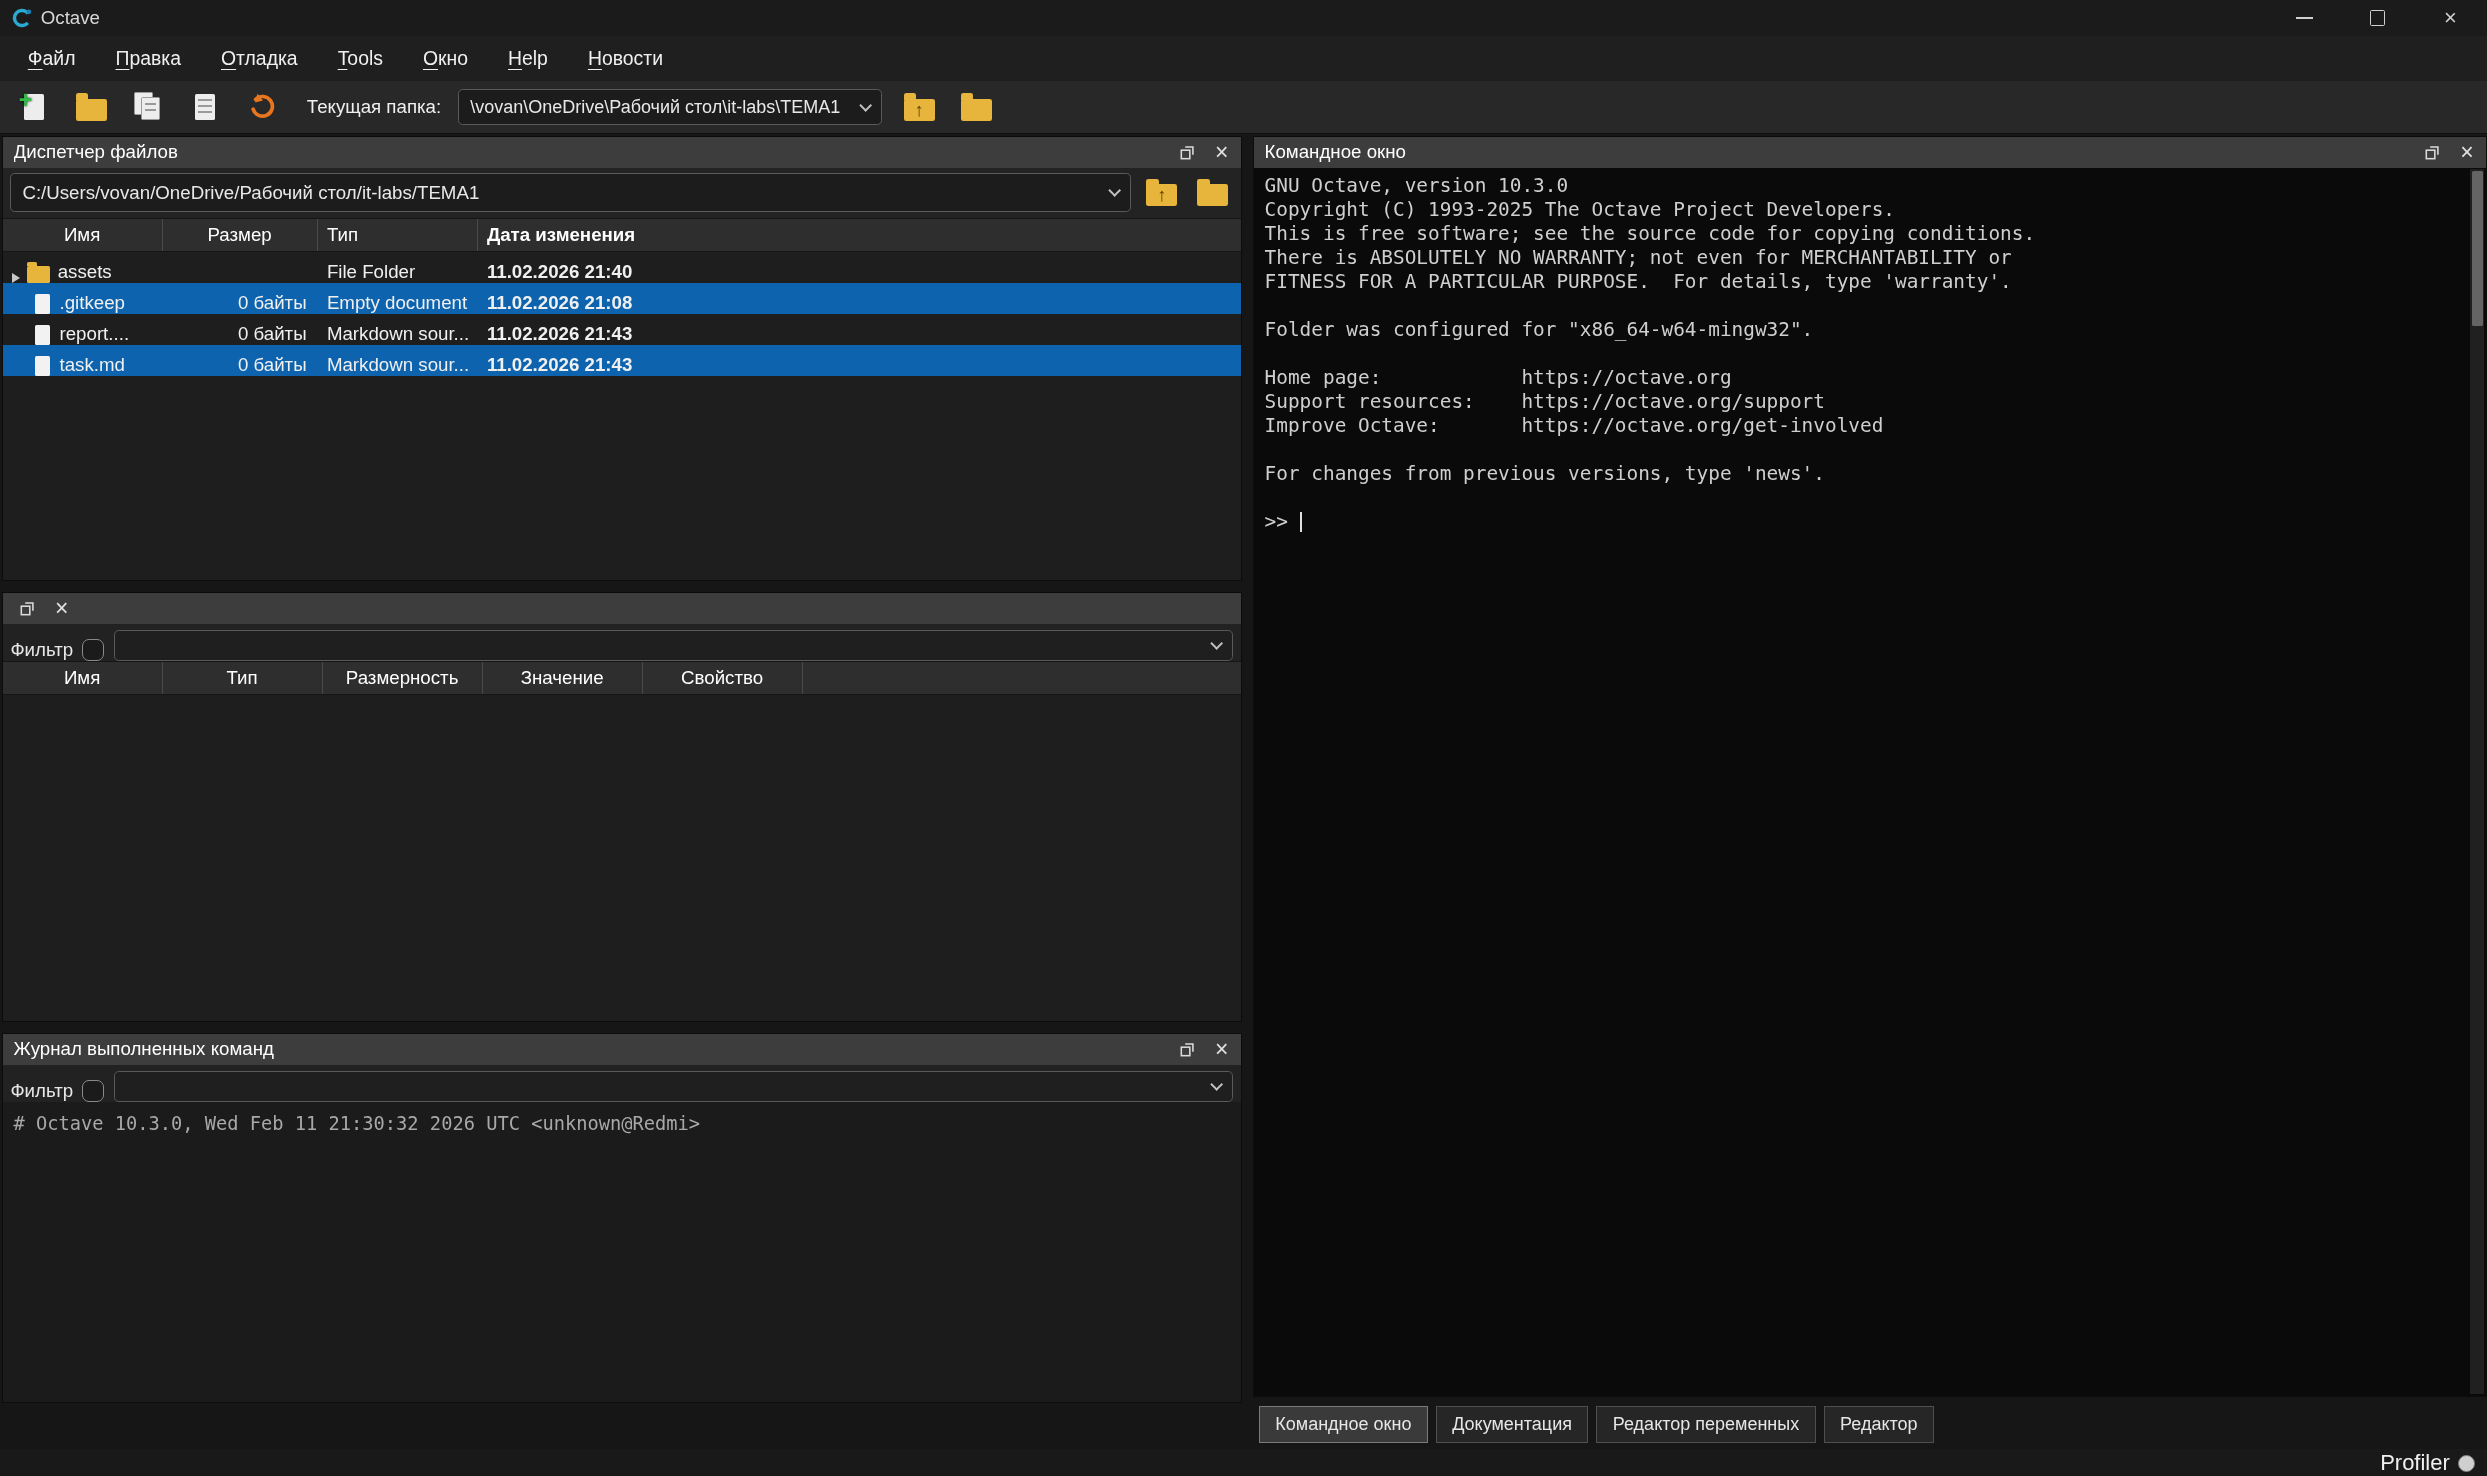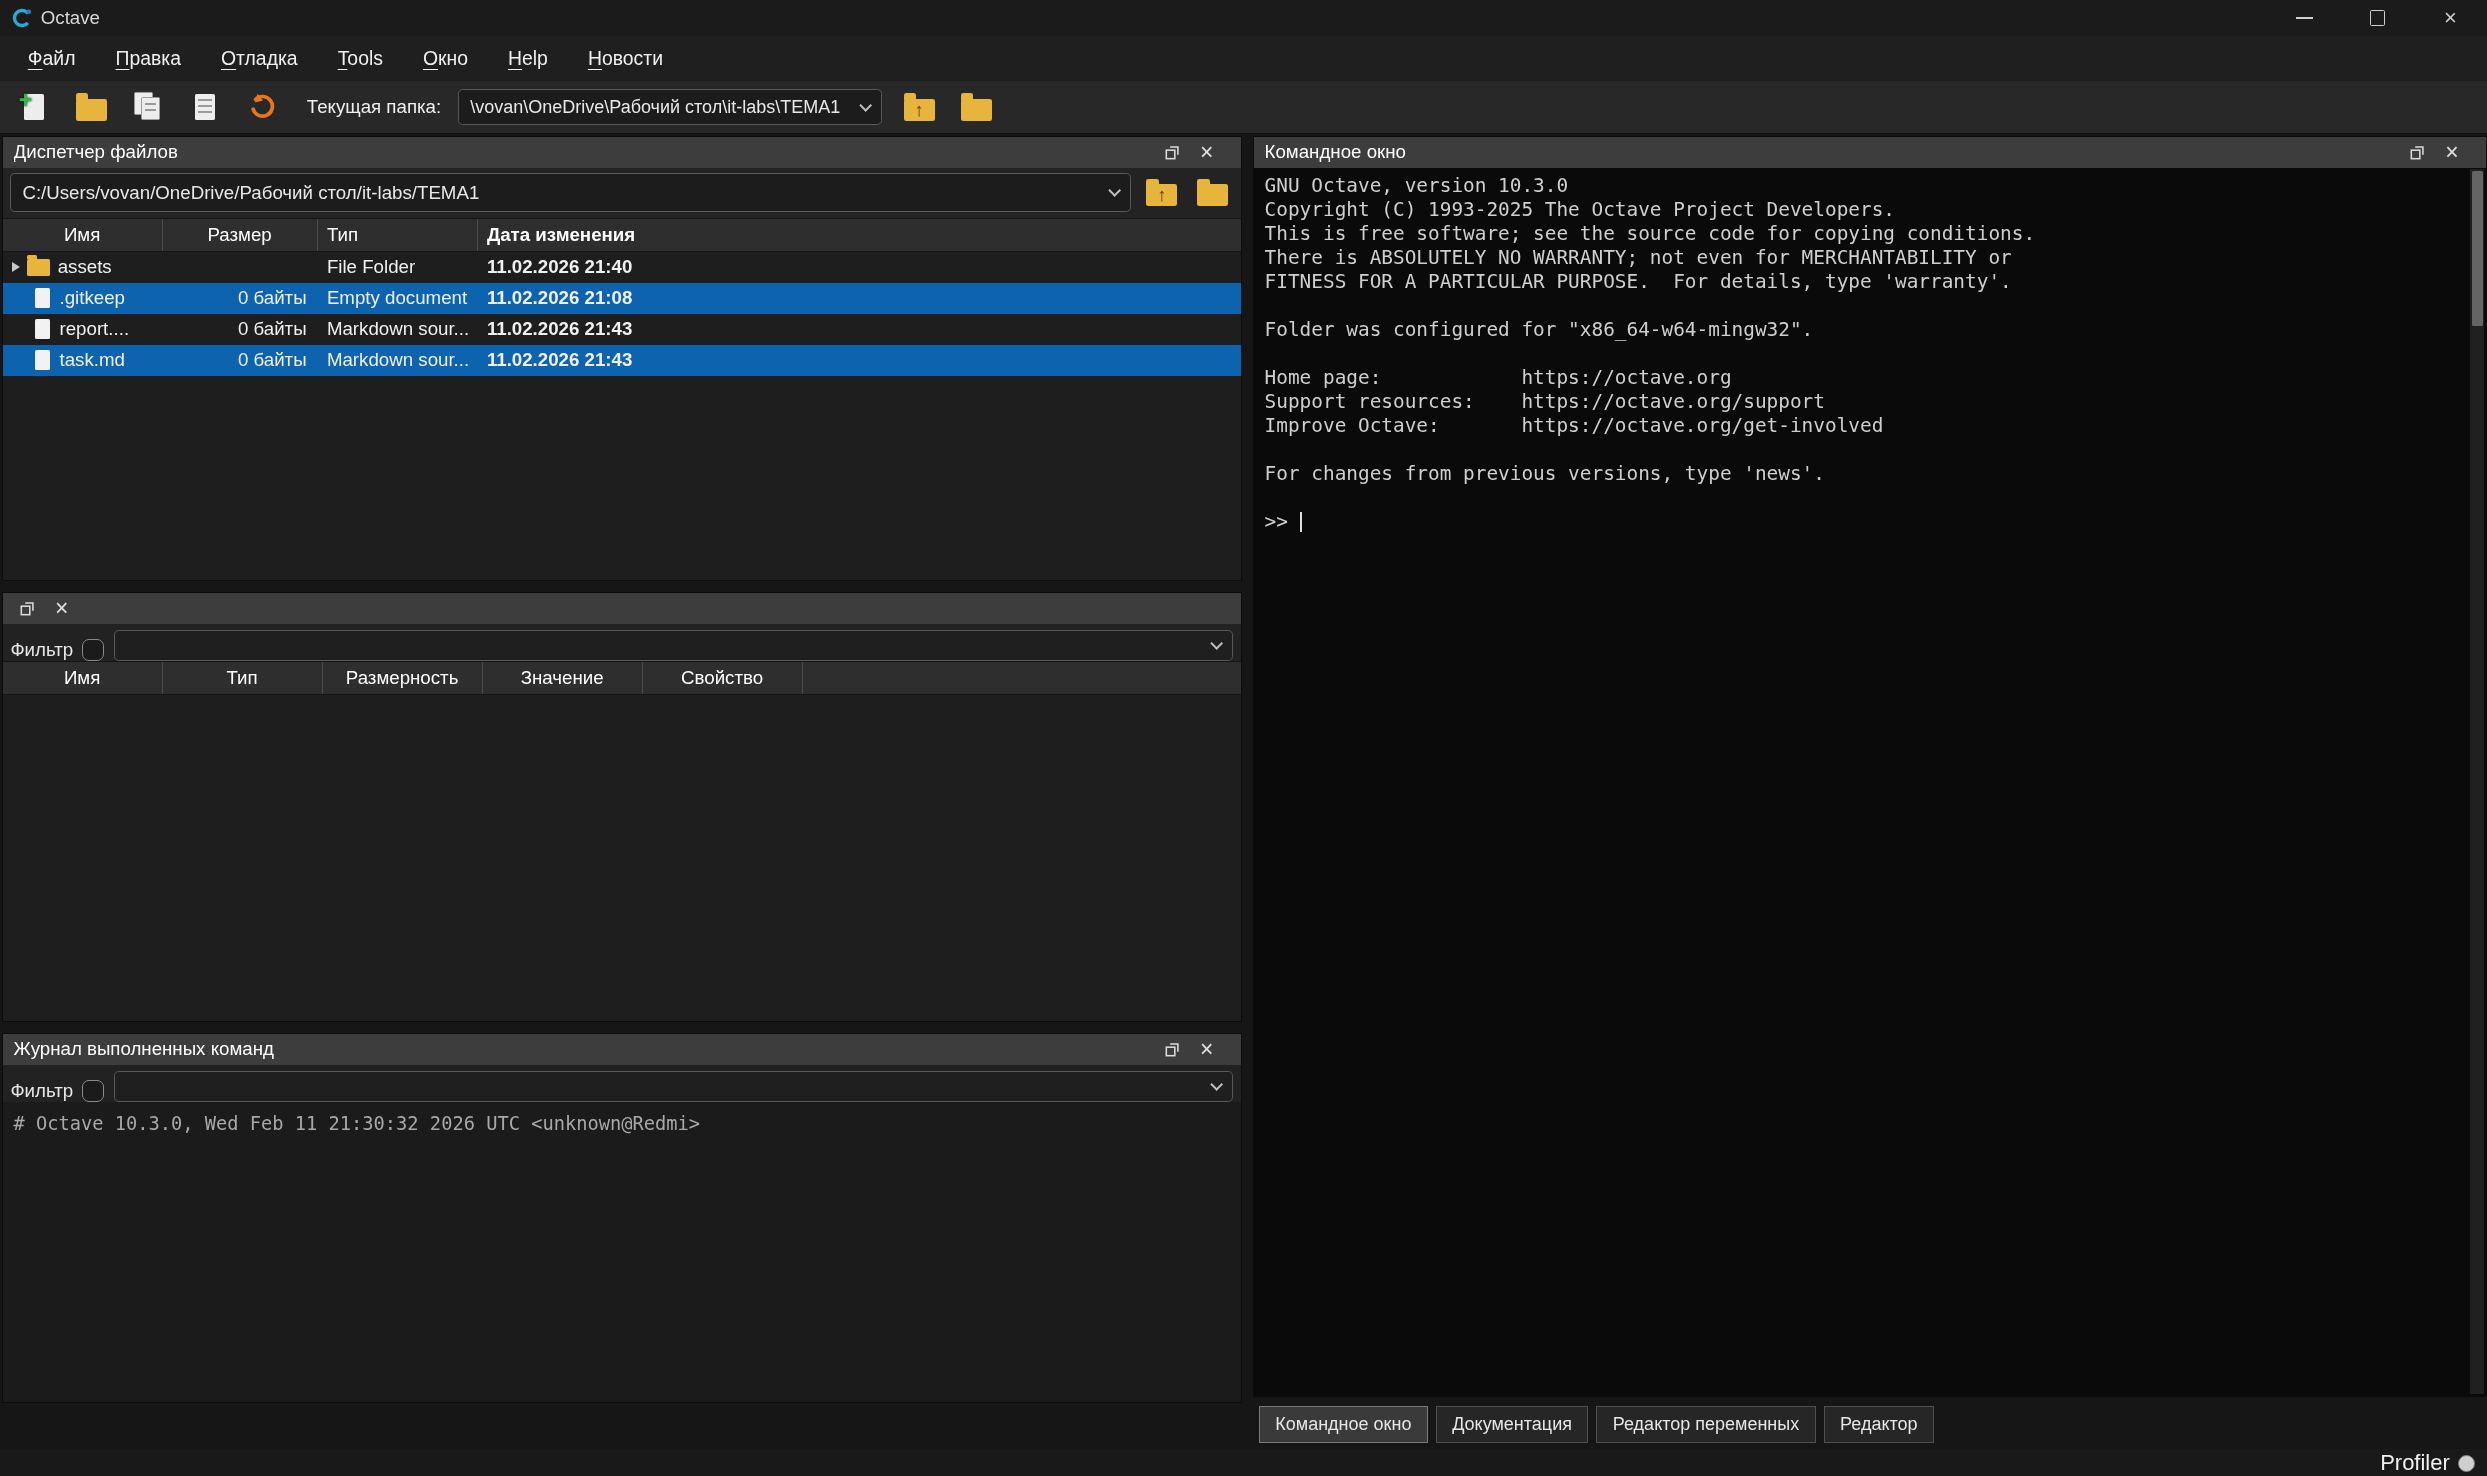--- a/index.html
+++ b/index.html
@@ -42,38 +42,38 @@
   .combo-text{ overflow:hidden; white-space:nowrap; }
   .chev{ width:9.3px; height:9.3px; border-right:2.3px solid #c0c0c0; border-bottom:2.3px solid #c0c0c0; transform:rotate(45deg); flex:0 0 auto; margin-left:auto; margin-bottom:3.1px; }
   .dir-combo{ width:424px; }
 
   
   .main{ flex:1; display:flex; gap:11px; background:#161616; overflow:hidden; padding:1.6px 0 0 1.6px; }
   .left-col{ width:1240px; display:flex; flex-direction:column; gap:11px; flex:0 0 auto; }
   .right-col{ flex:1; display:flex; flex-direction:column; }
 
   .panel{ background:#1e1e1e; border:0.8px solid #0c0c0c; display:flex; flex-direction:column; overflow:hidden; }
-  .panel-header{ height:31px; background:#3d3d3d; display:flex; align-items:center; padding:0 20px 0 11px; font-size:18.7px; color:#ffffff; flex:0 0 auto; gap:6.2px; }
+  .panel-header{ height:31px; background:#3d3d3d; display:flex; align-items:center; padding:0 5px 0 11px; font-size:18.7px; color:#ffffff; flex:0 0 auto; gap:6.2px; }
   .panel-title{ flex:1; overflow:hidden; white-space:nowrap; }
   .ph-btn{ width:28px; height:26.4px; display:flex; align-items:center; justify-content:center; color:#e0e0e0; font-size:23px; flex:0 0 auto; }
 
   
   .files-panel{ height:445px; flex:0 0 auto; }
   .pathrow{ height:50px; background:#232323; display:flex; align-items:center; padding:0 7.8px; gap:11px; flex:0 0 auto; }
   .pathrow .combo{ flex:1; height:39px; font-size:18.7px; }
   .table-header{ height:34px; background:#2e2e2e; display:flex; border-top:0.8px solid #151515; border-bottom:0.8px solid #151515; font-size:18.7px; align-items:stretch; flex:0 0 auto; color:#ffffff; }
   .th{ display:flex; align-items:center; border-right:0.8px solid #4a4a4a; padding:0 9.3px; overflow:hidden; white-space:nowrap; }
   .th.center{ justify-content:center; }
   .c0{ width:160px; } .c1{ width:155px; } .c2{ width:160px; } .c3{ flex:1; border-right:none;font-weight:bold; }
   .wc{ width:160px; justify-content:center; }
   .th.fill{ flex:1; border-right:none; }
   .tbody{ flex:1; overflow:hidden; background:#1e1e1e; }
   .tr{ height:31px; display:flex; align-items:center; font-size:18.7px; color:#f0f0f0; }
   .tr.sel{ background:#0d63ae; }
-  .td{ display:flex; align-items:center; height:100%; overflow:hidden; white-space:nowrap; }
+  .td{ display:flex; align-items:flex-end; height:100%; overflow:hidden; white-space:nowrap; }
   .td.c1{ justify-content:flex-end; padding-right:11px; }
   .td.c2,.td.c3{ padding-left:9.3px; }
   .twisty{ width:0; height:0; border-left:8.5px solid #c8c8c8; border-top:5.4px solid transparent; border-bottom:5.4px solid transparent; margin:0 7px 0 9.3px; flex:0 0 auto; }
   .twisty.hidden{ visibility:hidden; }
   .fi-folder{ width:23px; height:17px; background:#e7b53c; border-radius:1.6px; position:relative; margin-right:7.8px; flex:0 0 auto; }
   .fi-folder::before{ content:""; position:absolute; top:-3.9px; left:0; width:10px; height:4.7px; background:#e7b53c; border-radius:1.6px 1.6px 0 0; }
   .fi-page{ width:15.5px; height:20px; background:#f2f2f2; border-radius:1.6px; margin:0 9.3px 0 7.8px; flex:0 0 auto; }
 
   
   .workspace-panel{ height:430px; flex:0 0 auto; }

